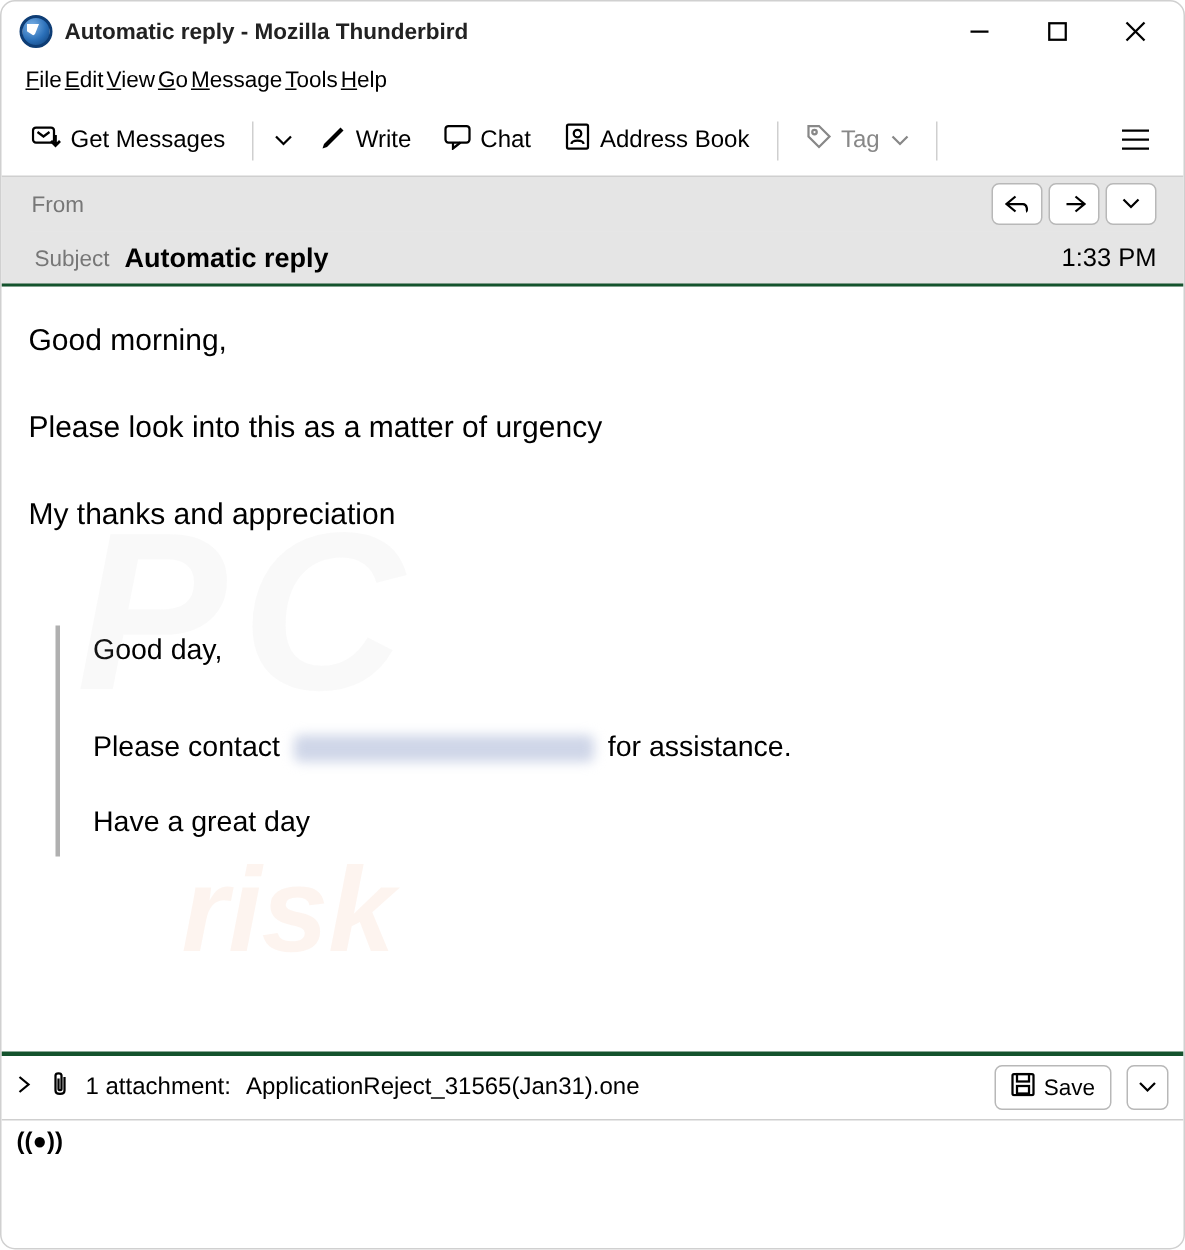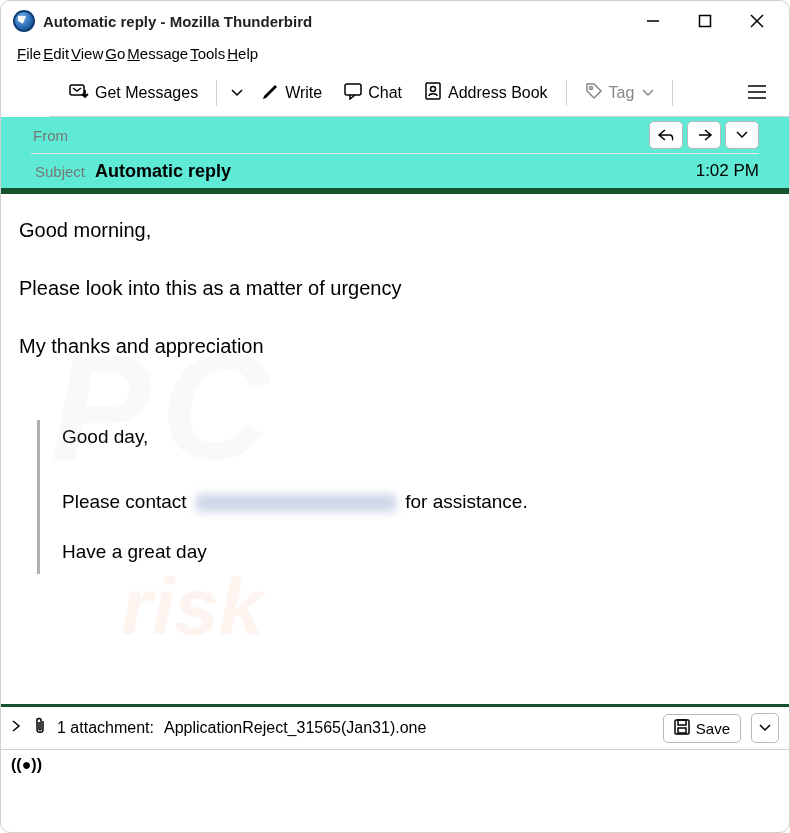--- a/index.html
+++ b/index.html
@@ -49,36 +49,35 @@
     font-size: 15px;
     color: #000;
   }
   .menubar span u { text-decoration: underline; }
   .toolbar {
     display: flex;
     align-items: center;
     padding: 6px 12px;
     border-bottom: 1px solid #cfcfcf;
     gap: 6px;
-    margin-left: 48px;
   }
   .tbtn {
     display: flex; align-items: center;
     gap: 6px;
     padding: 6px 8px;
     font-size: 16px;
     border-radius: 4px;
   }
   .sep { width:1px; height:26px; background:#cfcfcf; margin:0 4px;}
   .toolbar-spacer { flex:1; }
   .hamburger { font-size: 22px; padding:4px 10px;}
   .headers {
-    border-bottom: 6px solid #14532d;
-    background:#5eead4;
-    padding: 0 30px;
+    border-bottom: 2px solid #14532d;
+    background:#e5e5e5;
+    padding: 0 18px;
   }
   .hrow {
     display:flex; align-items:center;
     min-height: 34px;
     font-size: 16px;
   }
   .hlabel {
     width: 64px;
     color:#777;
     font-size:15px;
@@ -293,21 +292,21 @@
       <div class="hact">
         <svg width="12" height="8">
             <path d="M1 1 L6 6 L11 1"></path>
           </svg>
       </div>
     </div>
   </div>
   <div class="hrow">
     <div class="hlabel">Subject</div>
     <div class="subject-val">Automatic reply</div>
-    <div class="time">1:02 PM</div>
+    <div class="time">1:33 PM</div>
   </div>
 </div>
 
 <div class="body-area">
   <p>Good morning,</p>
   <p>Please look into this as a matter of urgency</p>
   <p>My thanks and appreciation</p>
   <div style="height:30px;"></div>
   <div class="quoted">
     <p>Good day,</p>

